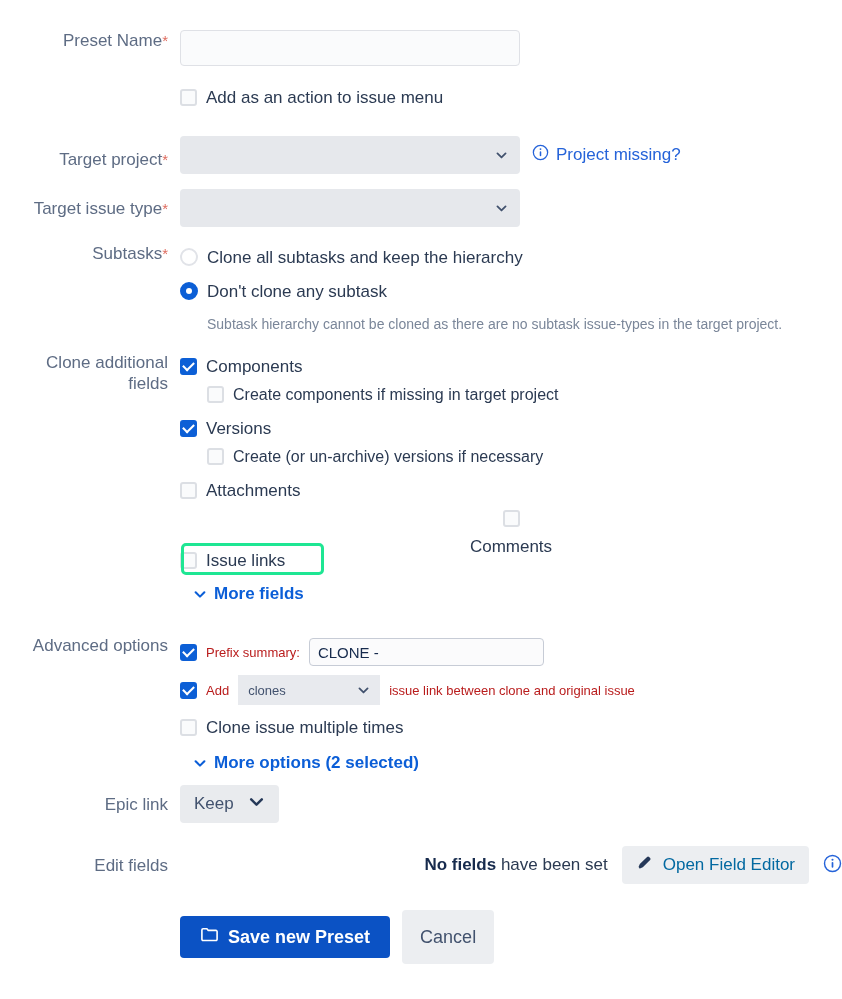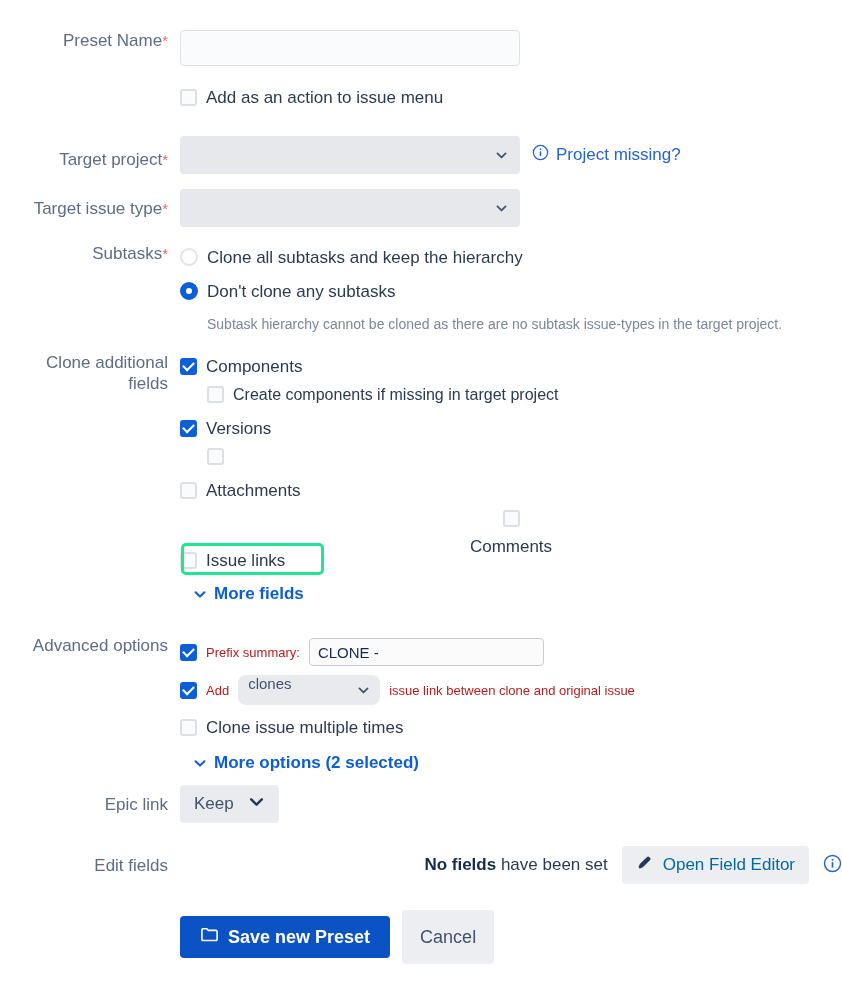--- a/index.html
+++ b/index.html
@@ -72,27 +72,27 @@
   .select-box .chev {
     position: absolute;
     right: 12px;
     top: 50%;
     transform: translateY(-50%);
     color: #42526e;
     display: flex;
   }
   .select-inline {
     background: #e8eaee;
-    border-radius: 8px;
+    border-radius: 0;
     height: 30px;
     width: 142px;
     display: inline-flex;
-    align-items: flex-start;
+    align-items: center;
     padding: 0 10px;
-    font-size: 15px;
+    font-size: 13px;
     color: #42526e;
     position: relative;
     vertical-align: middle;
   }
   .select-inline .chev {
     position: absolute; right: 10px; top: 50%;
     transform: translateY(-50%); display: flex;
   }
   .select-pill {
     background: #e9ebee;
@@ -298,21 +298,21 @@
 
   <div class="row" style="top:243px;">
     <div class="lbl"><span>Subtasks</span><span class="req">*</span></div>
     <div class="ctl">
       <div class="opt">
         <span class="rb off"></span>
         <span class="opt-text">Clone all subtasks and keep the hierarchy</span>
       </div>
       <div class="opt" style="margin-top:6px;">
         <span class="rb on"></span>
-        <span class="opt-text">Don't clone any subtasks</span>
+        <span class="opt-text">Don't clone any subtask</span>
       </div>
       <div class="hint" style="margin-top:10px;margin-left:27px;">Subtask hierarchy cannot be cloned as there are no subtask issue-types in the target project.</div>
     </div>
   </div>
 
   <div class="row" style="top:352px;">
     <div class="lbl">
       <div>Clone additional</div>
       <div>fields</div>
     </div>
@@ -324,20 +324,21 @@
       <div class="opt indent">
         <span class="cb off"></span>
         <span class="opt-text sub">Create components if missing in target project</span>
       </div>
       <div class="opt" style="margin-top:6px;">
         <span class="cb on"></span>
         <span class="opt-text">Versions</span>
       </div>
       <div class="opt indent">
         <span class="cb off"></span>
+        <span class="opt-text sub">Create (or un-archive) versions if necessary</span>
       </div>
       <div class="opt" style="margin-top:6px;">
         <span class="cb off"></span>
         <span class="opt-text">Attachments</span>
       </div>
       <div class="opt" style="margin-top:6px;flex-direction:column;">
         <span class="cb off"></span>
         <span class="opt-text">Comments</span>
       </div>
       <div class="opt" style="margin-top:8px;">

